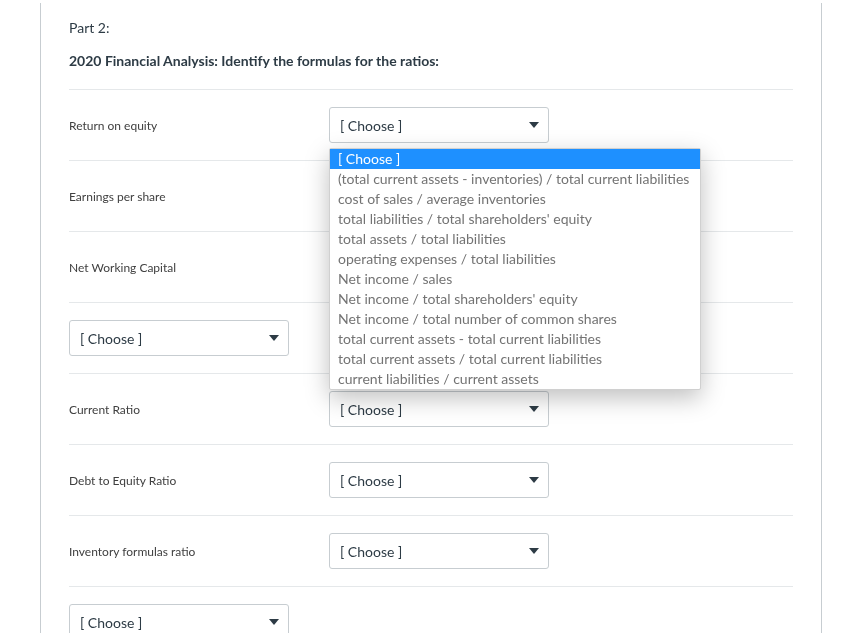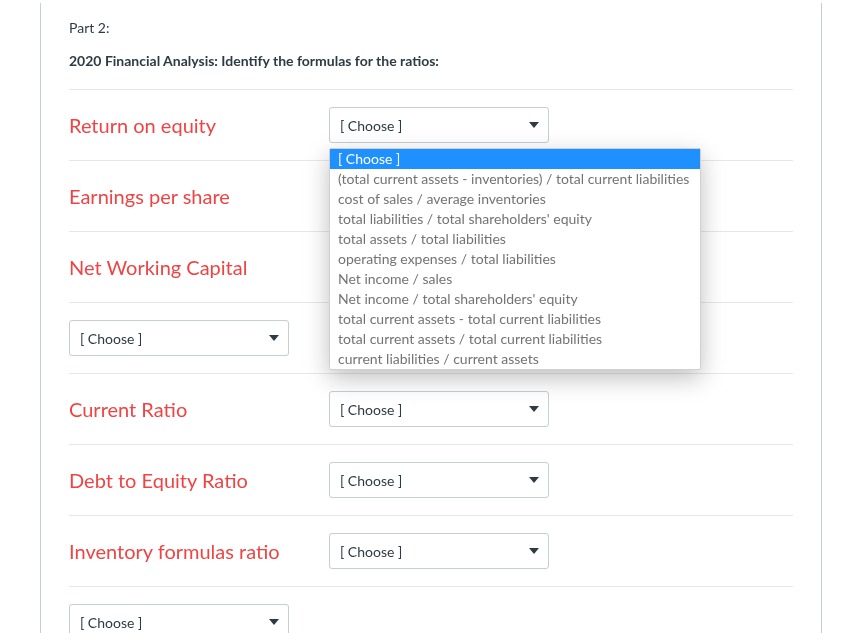--- a/index.html
+++ b/index.html
@@ -26,22 +26,22 @@
   .subtitle{font-size:14px;font-weight:700;}
   .rows{margin-top:8px;}
   .row{
     display:flex;
     align-items:center;
     border-top:1px solid #e5e8ea;
     min-height:70px;
   }
   .label{
     width:260px;
-    font-size:20px;
-    color:#ef4444;
+    font-size:12px;
+    color:#404040;
   }
   .select-wrap{position:relative;}
   select.choice{
     appearance:none;-webkit-appearance:none;-moz-appearance:none;
     font-family:inherit;font-size:14px;color:#2d3b45;
     background:#fff;
     border:1px solid #c7cdd1;
     border-radius:3px;
     padding:7px 30px 7px 10px;
     width:220px;
@@ -204,18 +204,19 @@
 
   <div class="dropdown">
     <div class="opt sel">[ Choose ]</div>
     <div class="opt">(total current assets - inventories) / total current liabilities</div>
     <div class="opt">cost of sales / average inventories</div>
     <div class="opt">total liabilities / total shareholders' equity</div>
     <div class="opt">total assets / total liabilities</div>
     <div class="opt">operating expenses / total liabilities</div>
     <div class="opt">Net income / sales</div>
     <div class="opt">Net income / total shareholders' equity</div>
+    <div class="opt">Net income / total number of common shares</div>
     <div class="opt">total current assets - total current liabilities</div>
     <div class="opt">total current assets / total current liabilities</div>
     <div class="opt">current liabilities / current assets</div>
   </div>
 
 </div>
 
 </body></html>

